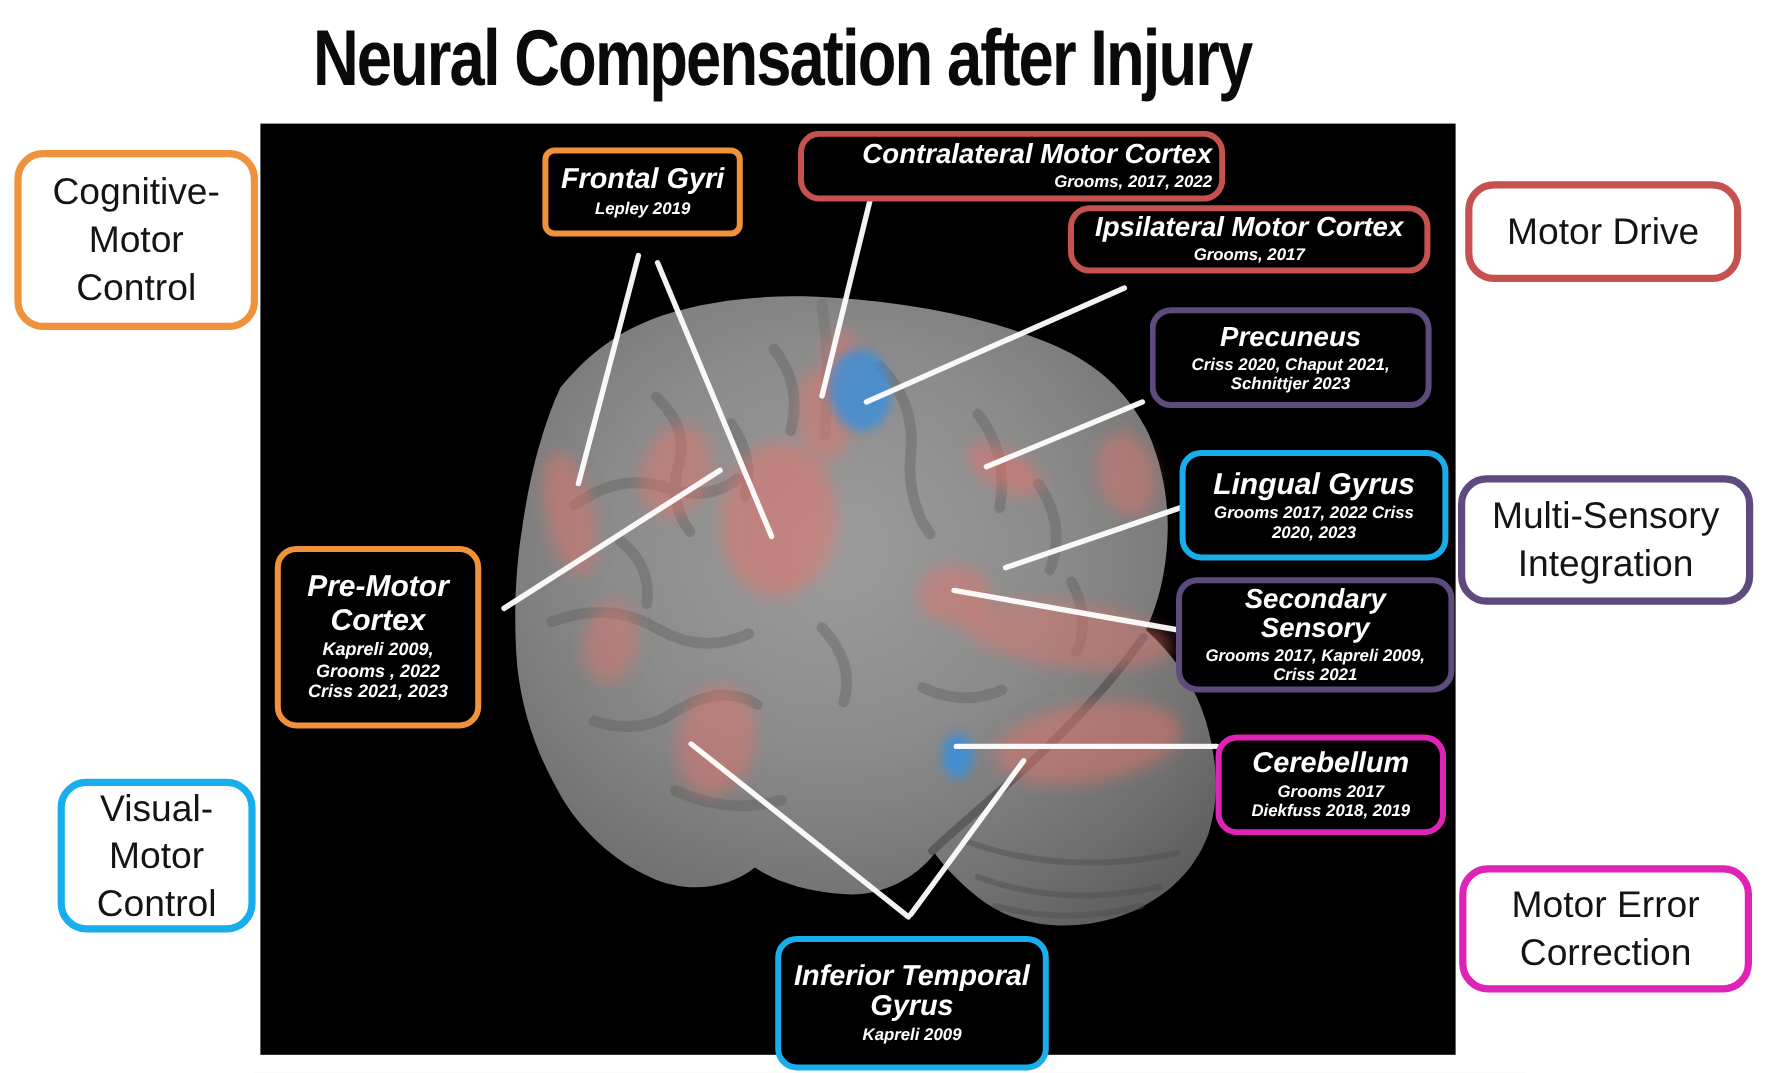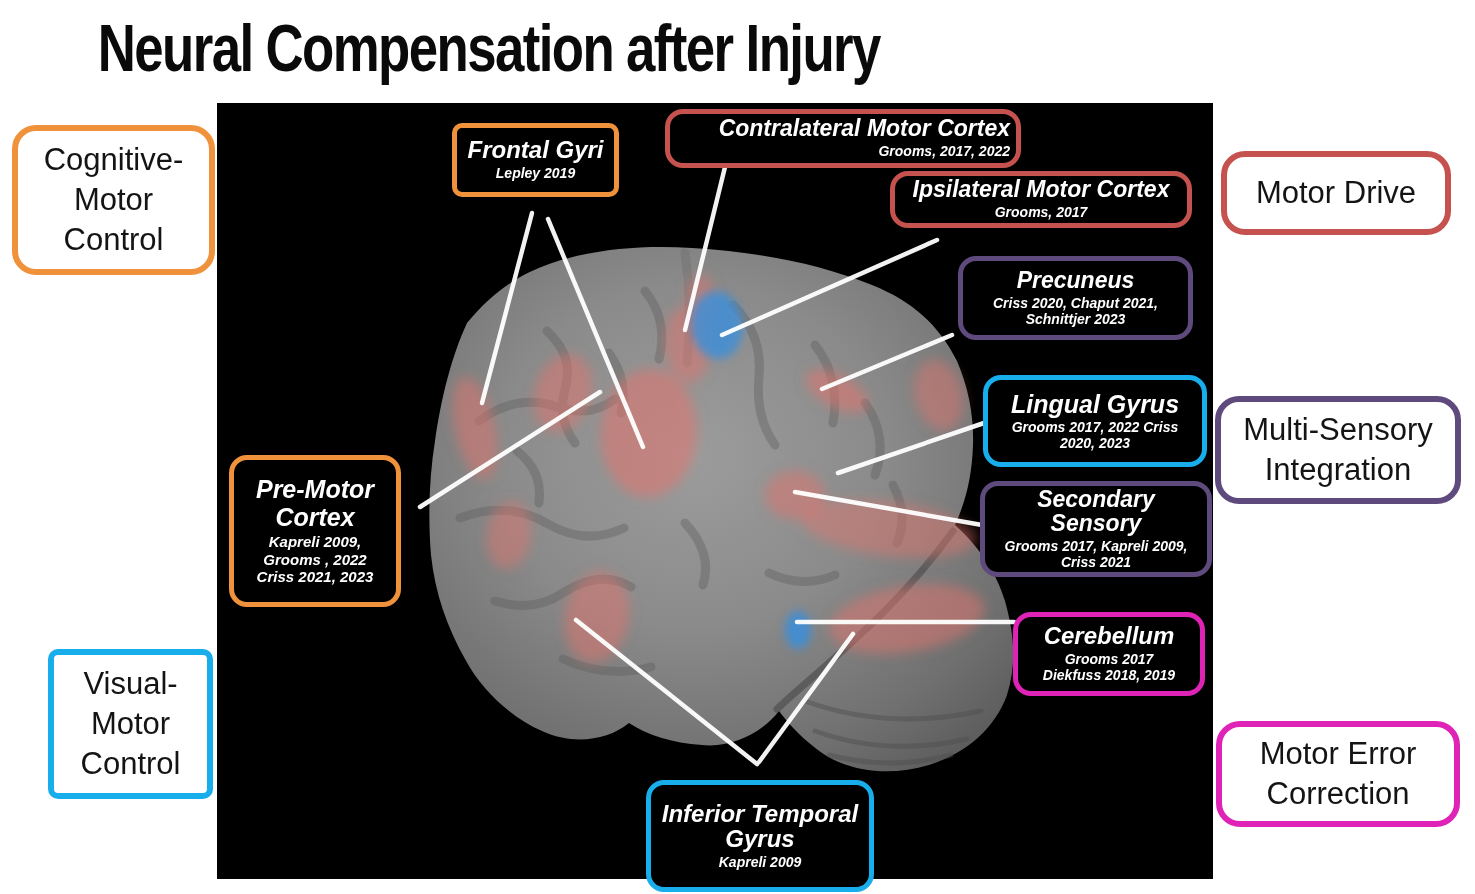--- a/index.html
+++ b/index.html
@@ -1,21 +1,21 @@
 <!DOCTYPE html>
 <html><head>
 <meta charset="utf-8">
 <style>
   html,body{margin:0;padding:0;background:#ffffff;}
   #stage{position:relative;width:1475px;height:894px;background:#ffffff;overflow:hidden;
          font-family:"Liberation Sans",sans-serif;}
 
   
   #title-wrap{position:absolute;left:0;top:0;width:1303px;height:96px;
-              display:flex;align-items:center;}
+              display:flex;align-items:center;justify-content:center;}
   #title{font-size:66px;font-weight:bold;color:#0a0a0a;letter-spacing:-2px;
          transform:scaleX(0.80);transform-origin:50% 50%;white-space:nowrap;}
 
   
   #panel{position:absolute;left:217px;top:103px;width:996px;height:776px;background:#000;}
   #brain-svg{position:absolute;left:0;top:0;z-index:1;}
 
   
   .region-box{position:absolute;z-index:3;background:#000;border-style:solid;border-width:5px;
               border-radius:18px;display:flex;flex-direction:column;align-items:center;
@@ -51,21 +51,21 @@
   #b-premotor .region-refs{font-size:15px;}
   #b-cerebellum{left:1013px;top:612px;width:192px;height:84px;}
   #b-cerebellum .region-name{font-size:24px;}
   #b-itg{left:646px;top:780px;width:228px;height:112px;align-items:center;}
   #b-itg .region-name{font-size:24px;}
 
   
   #o-cognitive{left:12px;top:125px;width:203px;height:150px;}
   #o-motordrive{left:1221px;top:151px;width:230px;height:84px;}
   #o-multisensory{left:1215px;top:363px;width:246px;height:108px;margin-top:33px;}
-  #o-visualmotor{left:48px;top:649px;width:165px;height:150px;border-radius:10px;}
+  #o-visualmotor{left:48px;top:649px;width:165px;height:128px;}
   #o-motorerror{left:1216px;top:721px;width:244px;height:106px;}
 </style>
 </head>
 <body>
 
 <div id="stage">
 
   <div id="title-wrap">
     <div id="title">Neural Compensation after Injury</div>
   </div>

